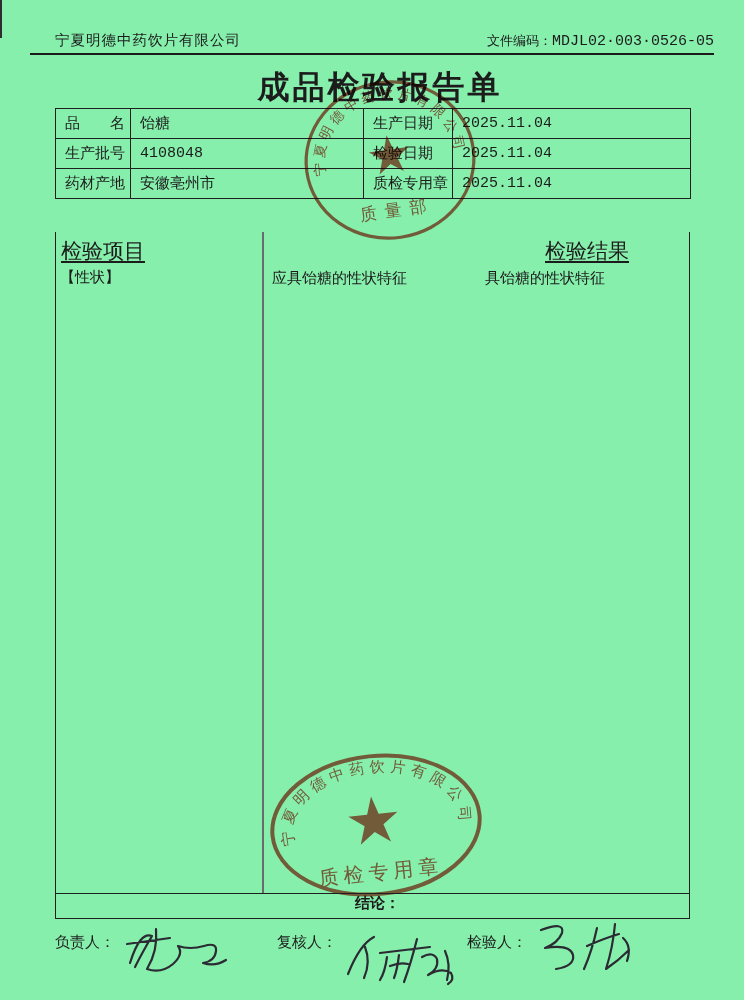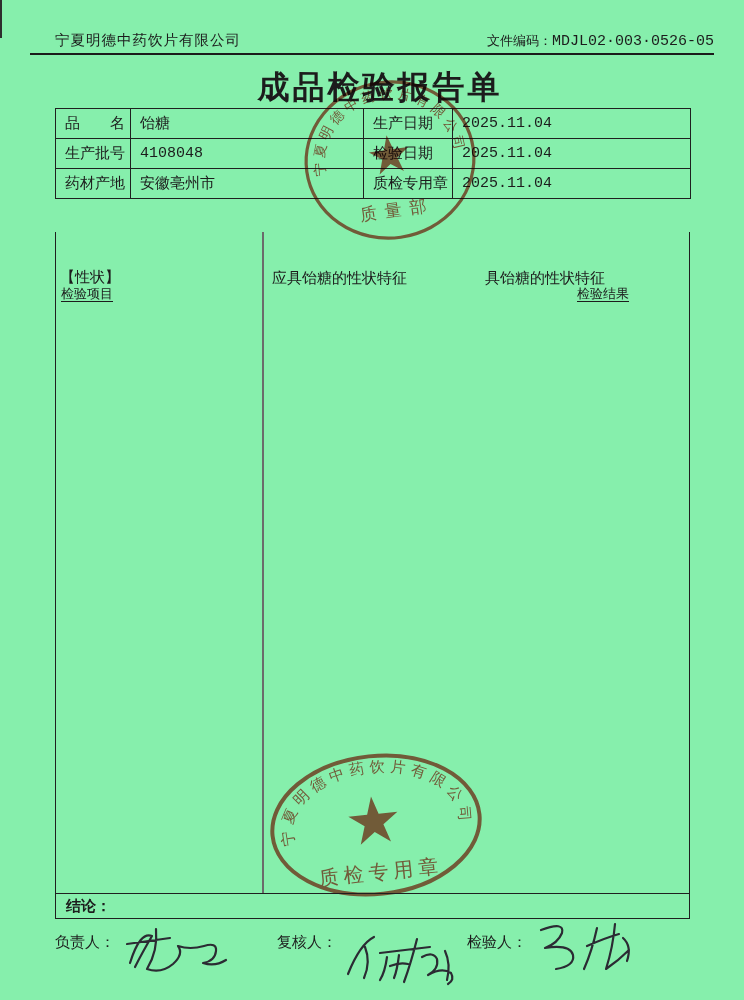--- a/index.html
+++ b/index.html
@@ -23,30 +23,30 @@
   
   .info-table{left:55px;top:108px;border-collapse:collapse;table-layout:fixed;}
   .info-table td{border:1.5px solid #1f1f1f;height:29px;padding:0 0 0 9px;
                  font-size:15px;vertical-align:middle;white-space:nowrap;overflow:visible;}
   .info-table .mono{font-family:"Liberation Mono","DejaVu Sans Mono",monospace;font-size:15px;}
 
   
   .inspection{left:55px;top:232px;width:635px;height:661px;
               border-left:1.5px solid #1f1f1f;border-right:1.5px solid #1f1f1f;box-sizing:border-box;}
   .insp-divider{position:absolute;left:206px;top:0;width:1.5px;height:100%;background:#6b6b6b;}
-  .col-header{position:absolute;top:5px;font-size:13px;text-decoration:underline;text-underline-offset:3px;margin-top:48px;}
+  .col-header{position:absolute;top:5px;font-size:21px;text-decoration:underline;text-underline-offset:3px;}
   .col-header.left{left:5px;}
   .col-header.right{right:60px;}
   .insp-item{position:absolute;left:4px;top:36px;font-size:15px;}
   .insp-standard{position:absolute;left:216px;top:37px;font-size:15px;}
   .insp-result{position:absolute;left:429px;top:37px;font-size:15px;}
 
   
   .conclusion{left:55px;top:893px;width:635px;height:26px;border:1.5px solid #1f1f1f;
-              box-sizing:border-box;display:flex;align-items:center;padding-left:10px;font-size:15px;}
+              box-sizing:border-box;display:flex;align-items:center;padding-left:10px;font-size:15px;flex-direction:column;}
   .conclusion .c-label{font-weight:bold;}
 
   
   .sig-label{top:933px;font-size:15px;}
   .sig-label.s1{left:55px;}
   .sig-label.s2{left:277px;}
   .sig-label.s3{left:467px;}
   .sig{stroke:#2b2b33;stroke-width:2.2;fill:none;stroke-linecap:round;stroke-linejoin:round;}
 
   

